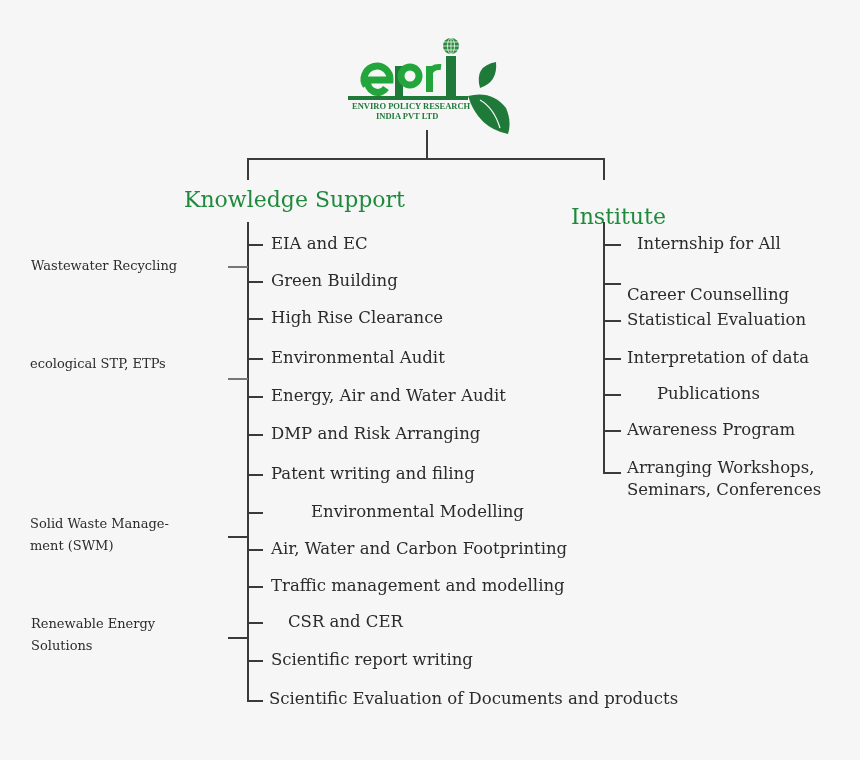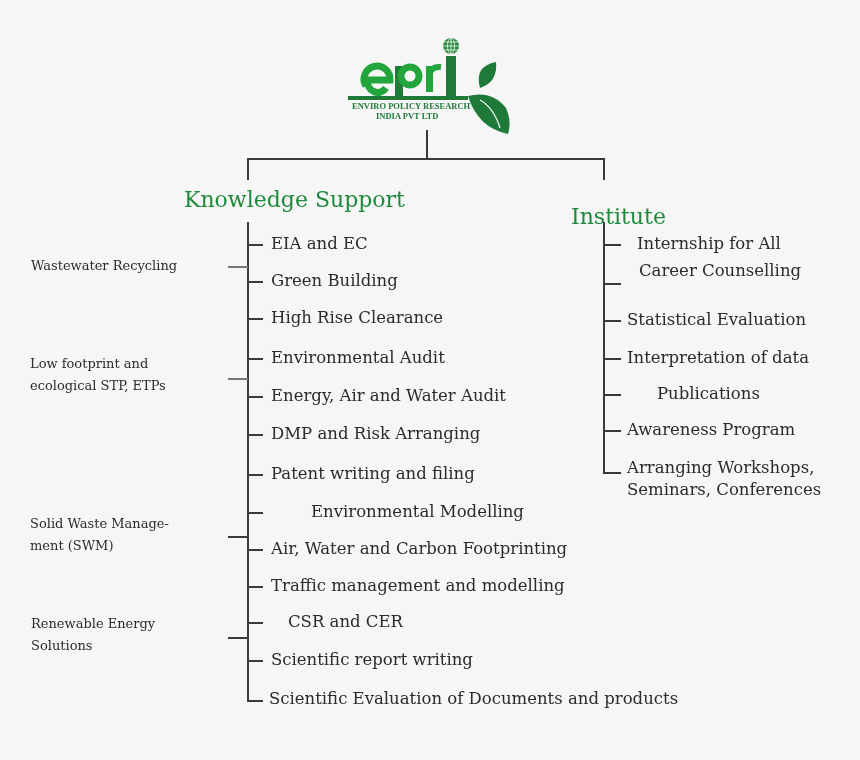--- a/index.html
+++ b/index.html
@@ -125,21 +125,20 @@
   <div class="item" style="left:269px; top:688px;">Scientific Evaluation of Documents and products</div>
 </div>
 
 <div>
   <div class="left-item" style="left:31px; top:255px;">
     <span>Wastewater Recycling</span>
   </div>
   <div class="line hline graytick" style="left:228px; top:266px; width:20px;"></div>
 
   <div class="left-item" style="left:30px; top:353px;">
-    <div>Low footprint and</div>
     <div>ecological STP, ETPs</div>
   </div>
   <div class="line hline graytick" style="left:228px; top:378px; width:20px;"></div>
 
   <div class="left-item" style="left:30px; top:513px;">
     <div>Solid Waste Manage-</div>
     <div>ment (SWM)</div>
   </div>
   <div class="line hline" style="left:228px; top:536px; width:20px;"></div>
 
@@ -150,21 +149,21 @@
   <div class="line hline" style="left:228px; top:637px; width:20px;"></div>
 </div>
 
 <div class="line vline" style="left:603px; top:222px; height:251px;"></div>
 
 <div>
   <div class="line hline" style="left:603px; top:244px; width:18px;"></div>
   <div class="item" style="left:627px; top:233px;margin-left:10px;">Internship for All</div>
 
   <div class="line hline" style="left:603px; top:283px; width:18px;"></div>
-  <div class="item" style="left:627px; top:260px;margin-left:12px;">Career Counselling</div>
+  <div class="item" style="left:627px; top:284px;">Career Counselling</div>
 
   <div class="line hline" style="left:603px; top:320px; width:18px;"></div>
   <div class="item" style="left:627px; top:309px;">Statistical Evaluation</div>
 
   <div class="line hline" style="left:603px; top:358px; width:18px;"></div>
   <div class="item" style="left:627px; top:347px;">Interpretation of data</div>
 
   <div class="line hline" style="left:603px; top:394px; width:18px;"></div>
   <div class="item" style="left:657px; top:383px;">Publications</div>
 

